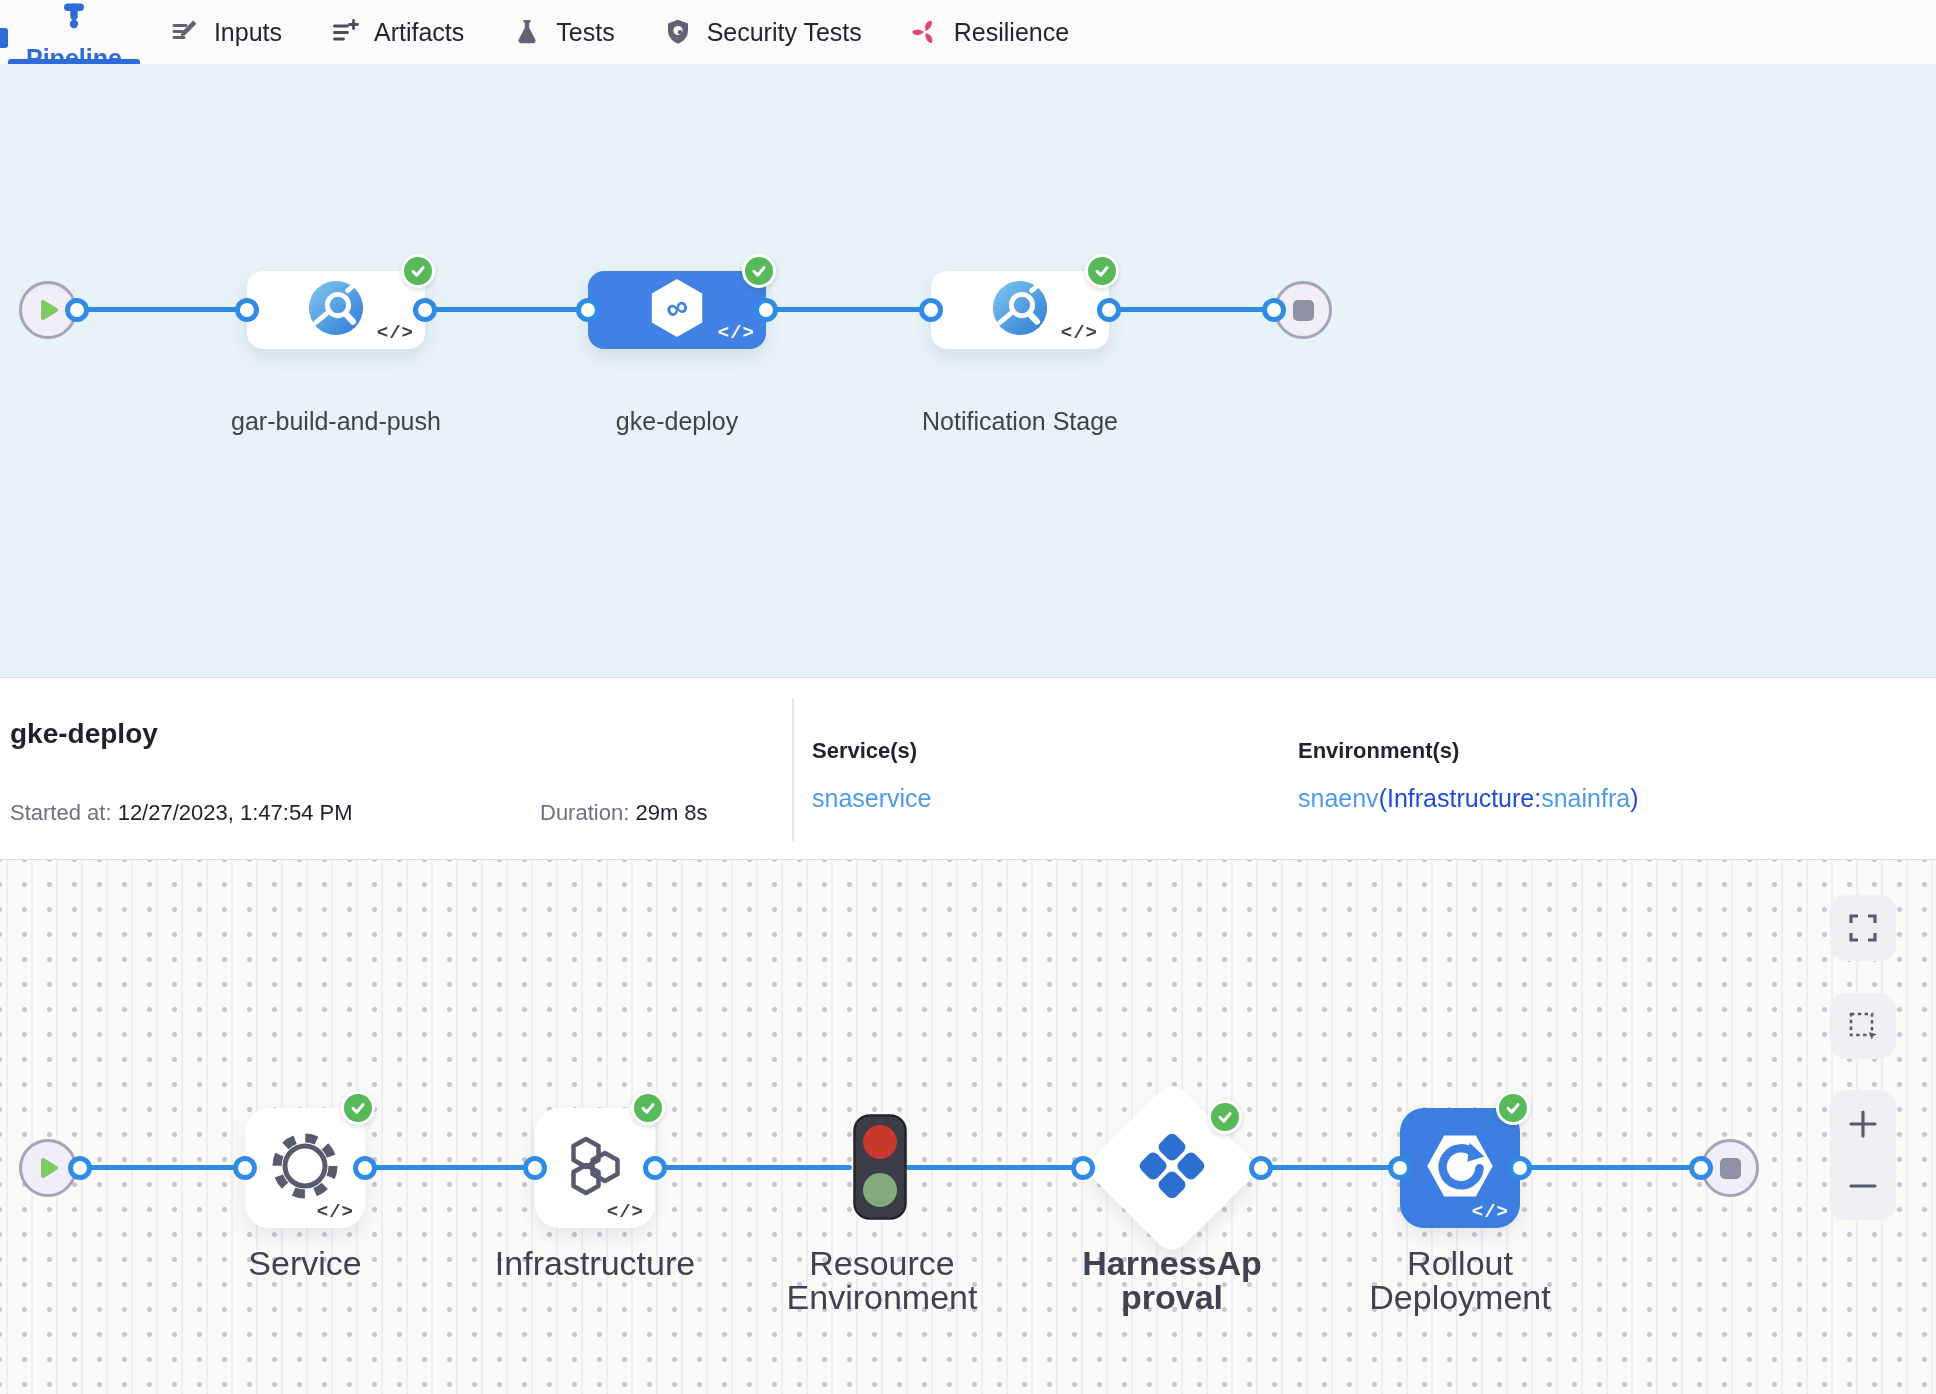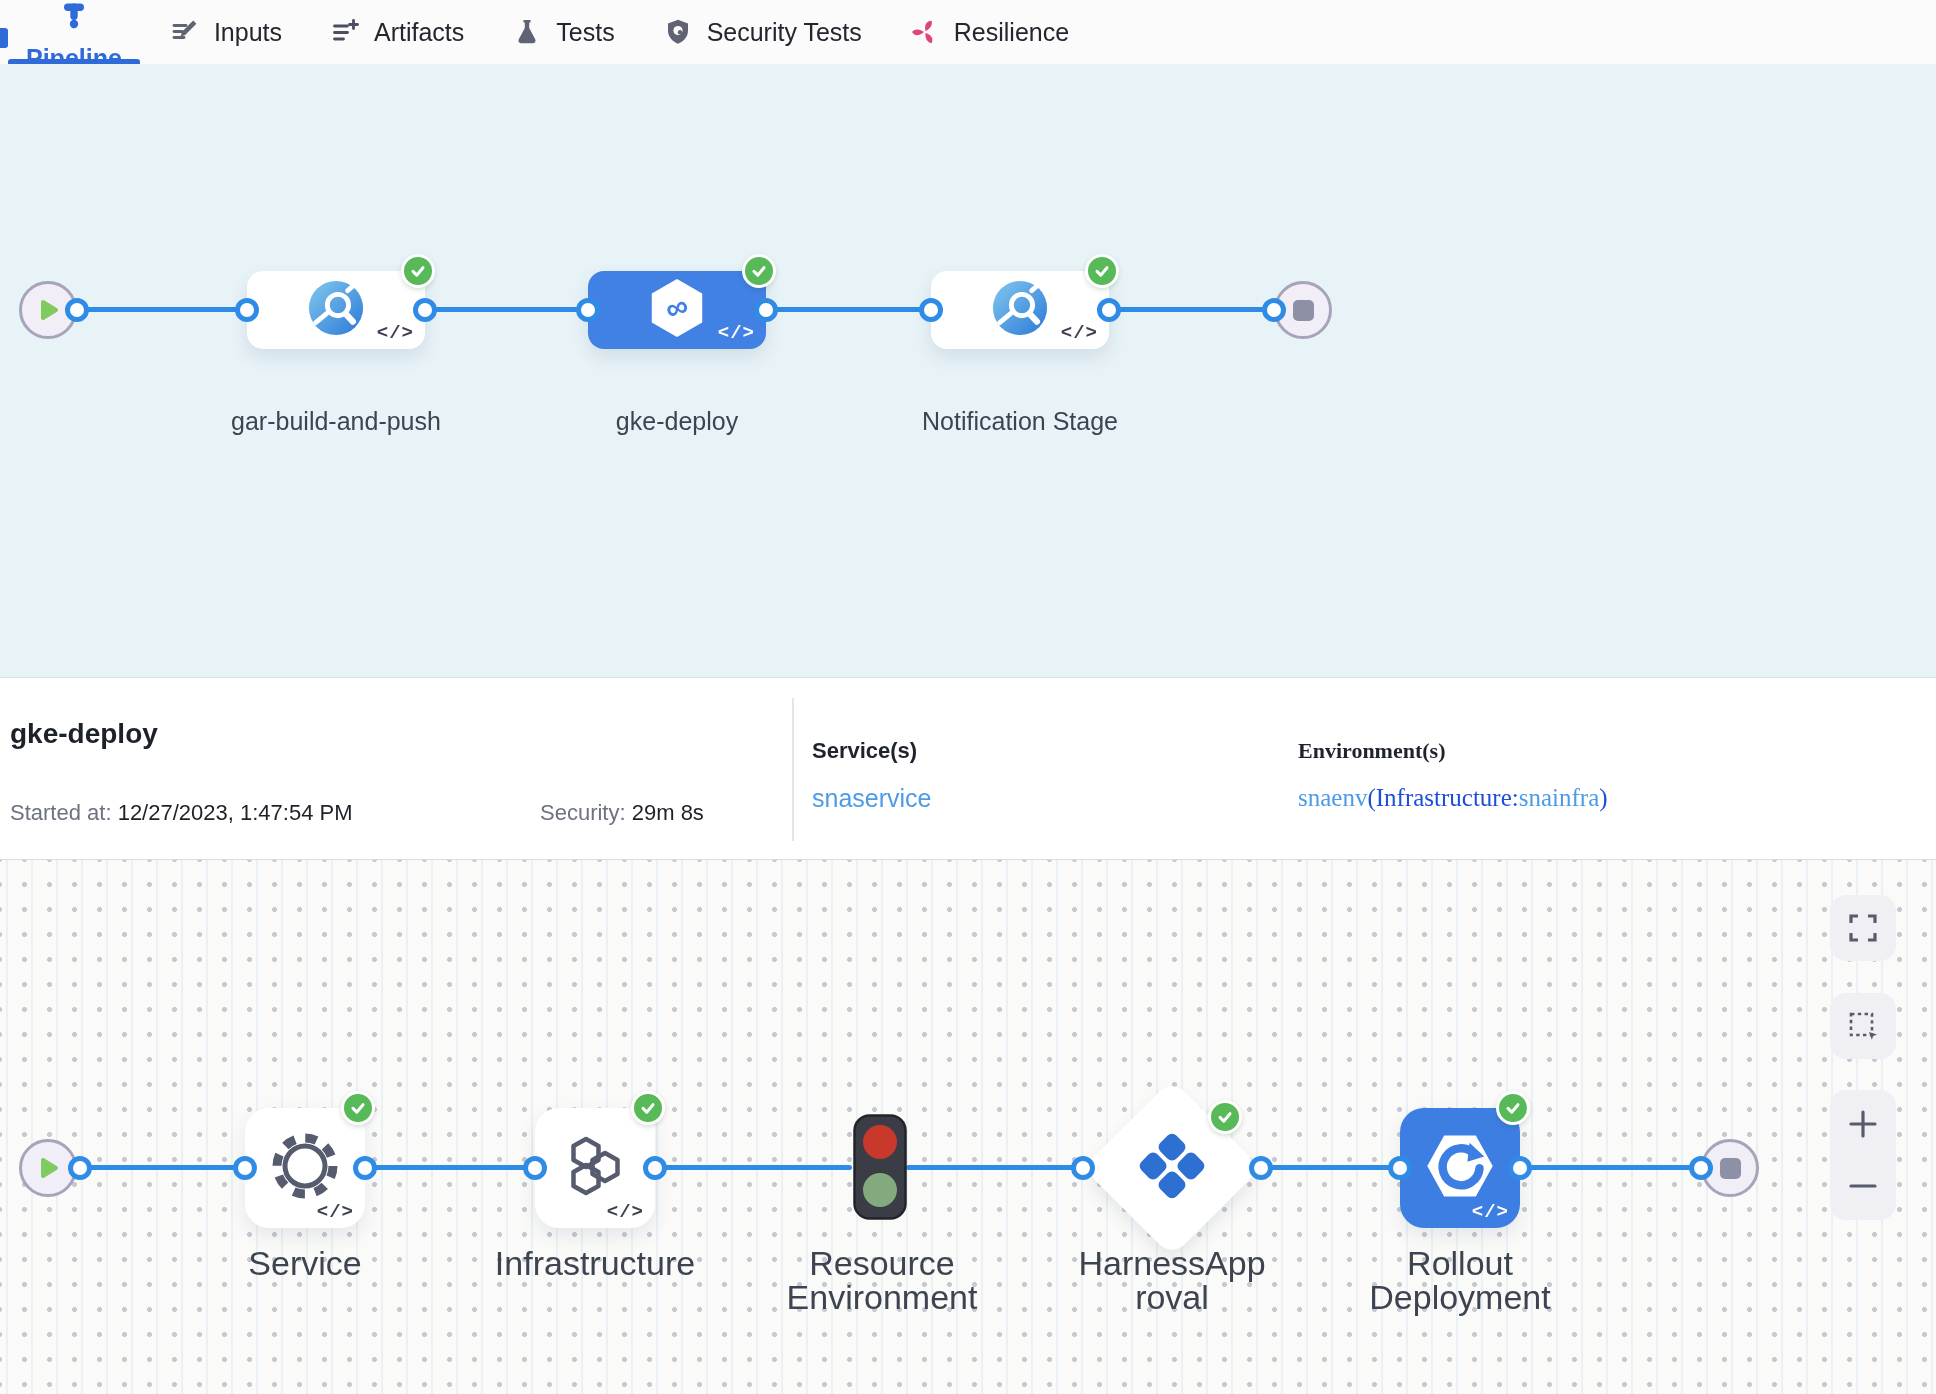--- a/index.html
+++ b/index.html
@@ -99,21 +99,21 @@
     background:#ffffff; border-radius:18px; transform:rotate(45deg); z-index:3;
     box-shadow:6px 6px 16px rgba(45,70,110,0.10);
     display:flex; align-items:center; justify-content:center; cursor:pointer;
   }
   .diamond-card > * { transform:rotate(-45deg); }
   .traffic-step { position:absolute; left:853px; top:254px; z-index:3; cursor:pointer; }
   .step-label {
     position:absolute; top:386px; width:260px; text-align:center;
     font-size:34px; line-height:34px; color:#3d4350; z-index:2;
   }
-  .step-label.narrow { width:190px; overflow-wrap:anywhere; }
+  .step-label.narrow { width:190px; overflow-wrap:anywhere;font-weight:bold; }
 
   
   .canvas-btn {
     position:absolute; left:1830px; width:66px; height:66px; border-radius:16px;
     background:#f0f0f4; display:flex; align-items:center; justify-content:center;
     cursor:pointer; z-index:7;
   }
   .zoom-pill {
     position:absolute; left:1830px; top:230px; width:66px; height:130px; border-radius:16px;
     background:#f0f0f4; display:flex; flex-direction:column; align-items:center;
@@ -126,21 +126,21 @@
   .sum-row { position:absolute; left:10px; top:122px; font-size:22px; color:#1d2128; }
   .sum-row .lbl { color:#6c7280; }
   .dur-row { position:absolute; left:540px; top:122px; font-size:22px; color:#1d2128; }
   .dur-row .lbl { color:#6c7280; }
   .v-divider { position:absolute; left:792px; top:20px; width:2px; height:143px; background:#e2e5ea; }
   .kv-label { position:absolute; top:60px; font-size:22px; font-weight:700; color:#1f232b; }
   .kv-value { position:absolute; top:106px; font-size:25px; color:#4d9be6; }
   .kv-value .muted { color:#1d4ed8; }
   .kv-value a { color:#4d9be6; text-decoration:none; cursor:pointer; }
   .svc-block { left:812px; }
-  .env-block { left:1298px;font-family:Liberation Serif, serif; }
+  .env-block { left:1298px; }
 </style>
 </head>
 <body>
 
 <svg width="0" height="0" style="position:absolute">
   <defs>
     <linearGradient id="ciGrad" x1="0" y1="0" x2="1" y2="1">
       <stop offset="0" stop-color="#82c7ef"></stop>
         <stop offset="1" stop-color="#2b7ad6"></stop>
     </linearGradient>
@@ -309,21 +309,21 @@
   <div class="port" style="left:1262px;top:234px;"></div>
 </div>
 
 <div class="summary-panel">
   <div class="sum-title">gke-deploy</div>
   <div class="sum-row">
     <span class="lbl">Started at:</span>
     <span>12/27/2023, 1:47:54 PM</span>
   </div>
   <div class="dur-row">
-    <span class="lbl">Security:</span>
+    <span class="lbl">Duration:</span>
     <span>29m 8s</span>
   </div>
   <div class="v-divider"></div>
 
   <div class="kv-label svc-block">Service(s)</div>
   <div class="kv-value svc-block">
     <a>snaservice</a>
   </div>
 
   <div class="kv-label env-block">Environment(s)</div>

